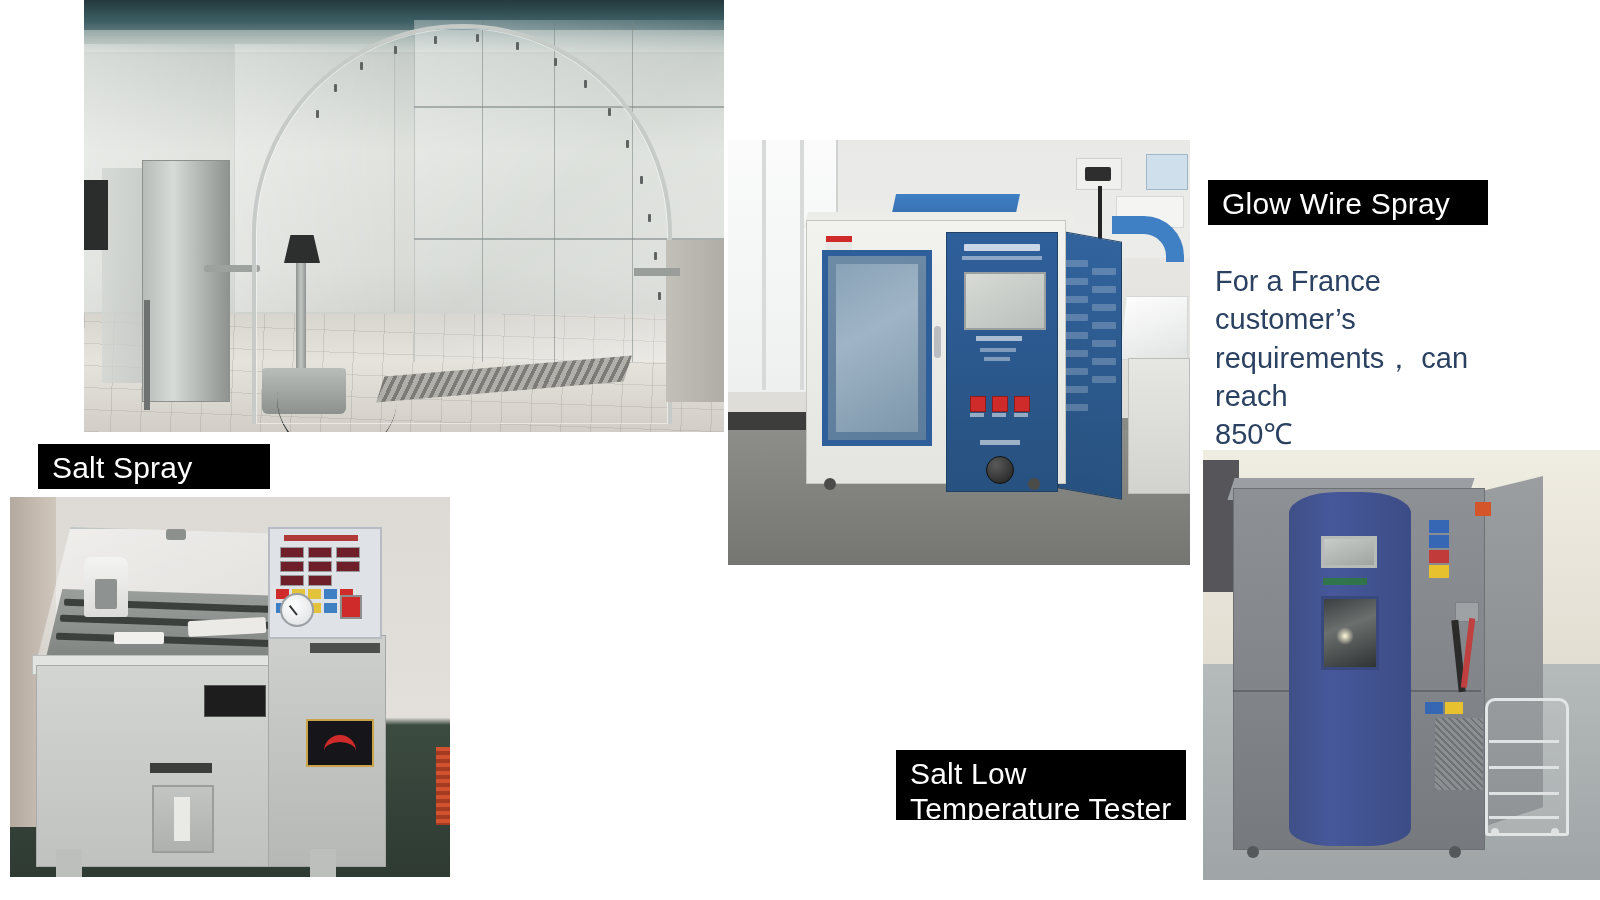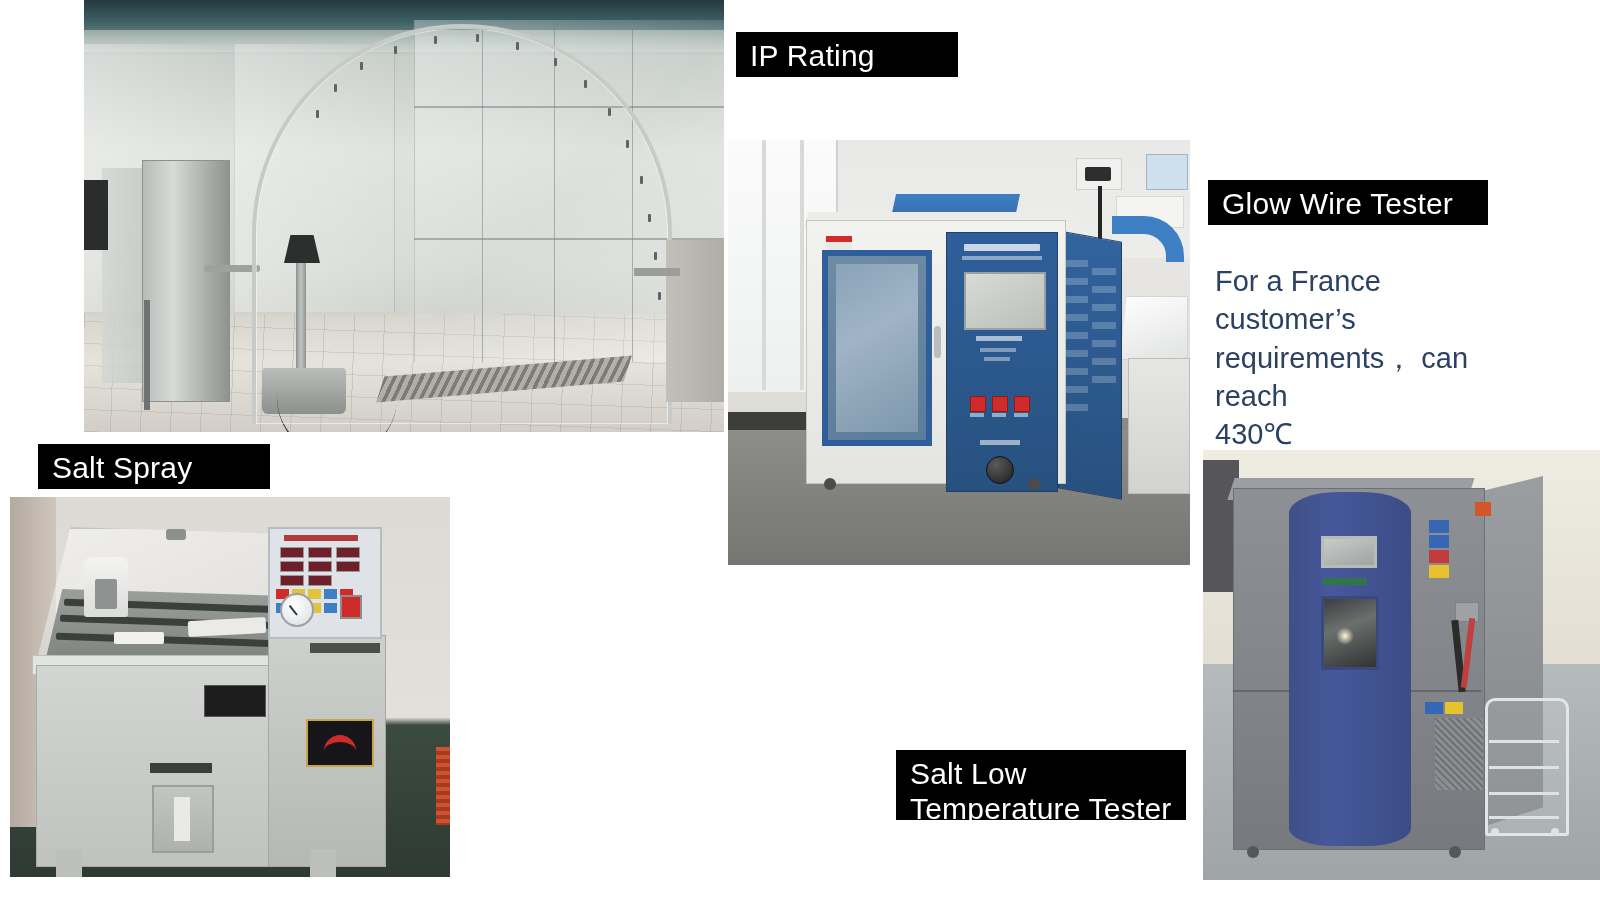--- a/index.html
+++ b/index.html
@@ -456,21 +456,20 @@
       <div class="l nozzle" style="left:542px; top:140px;"></div>
       <div class="l nozzle" style="left:556px; top:176px;"></div>
       <div class="l nozzle" style="left:564px; top:214px;"></div>
       <div class="l nozzle" style="left:570px; top:252px;"></div>
       <div class="l nozzle" style="left:574px; top:292px;"></div>
       <div class="l pillar"></div>
       <div class="l pipe"></div>
     </div>
   </div>
 
-  <div class="caption" id="cap-ip" style="left:736px; top:32px; width:222px; height:45px;">IP Rating Tester</div>
 
   <div class="photo" id="photo-glow" style="left:728px; top:140px; width:462px; height:425px;">
     <div class="ph-inner">
       <div class="l bg"></div>
       <div class="l backwall"></div>
       <div class="l window"></div>
       <div class="l winmull" style="left:34px;"></div>
       <div class="l winmull" style="left:72px;"></div>
       <div class="l baseboard"></div>
       <div class="l floor2"></div>
@@ -521,25 +520,25 @@
       <div class="l swl" style="left:242px;"></div>
       <div class="l swl" style="left:264px;"></div>
       <div class="l swl" style="left:286px;"></div>
       <div class="l knoblbl"></div>
       <div class="l knob"></div>
       <div class="l caster" style="left:96px;"></div>
       <div class="l caster" style="left:300px;"></div>
     </div>
   </div>
 
-  <div class="caption" id="cap-glow" style="left:1208px; top:180px; width:280px; height:45px;">Glow Wire Tester</div>
+  <div class="caption" id="cap-glow" style="left:1208px; top:180px; width:280px; height:45px;">Glow Wire Spray</div>
 
   <div class="bodytext navy" id="txt-glow" style="left:1215px; top:262px; width:300px;">For a France customer’s
 requirements， can reach
-430℃</div>
+850℃</div>
 
   <div class="caption" id="cap-salt" style="left:38px; top:444px; width:232px; height:45px;">Salt Spray Test</div>
 
   <div class="photo" id="photo-salt" style="left:10px; top:497px; width:440px; height:380px;">
     <div class="ph-inner">
       <div class="l bg"></div>
       <div class="l wallL"></div>
       <div class="l redhose"></div>
       <div class="l lid"></div>
       <div class="l lidtab"></div>

